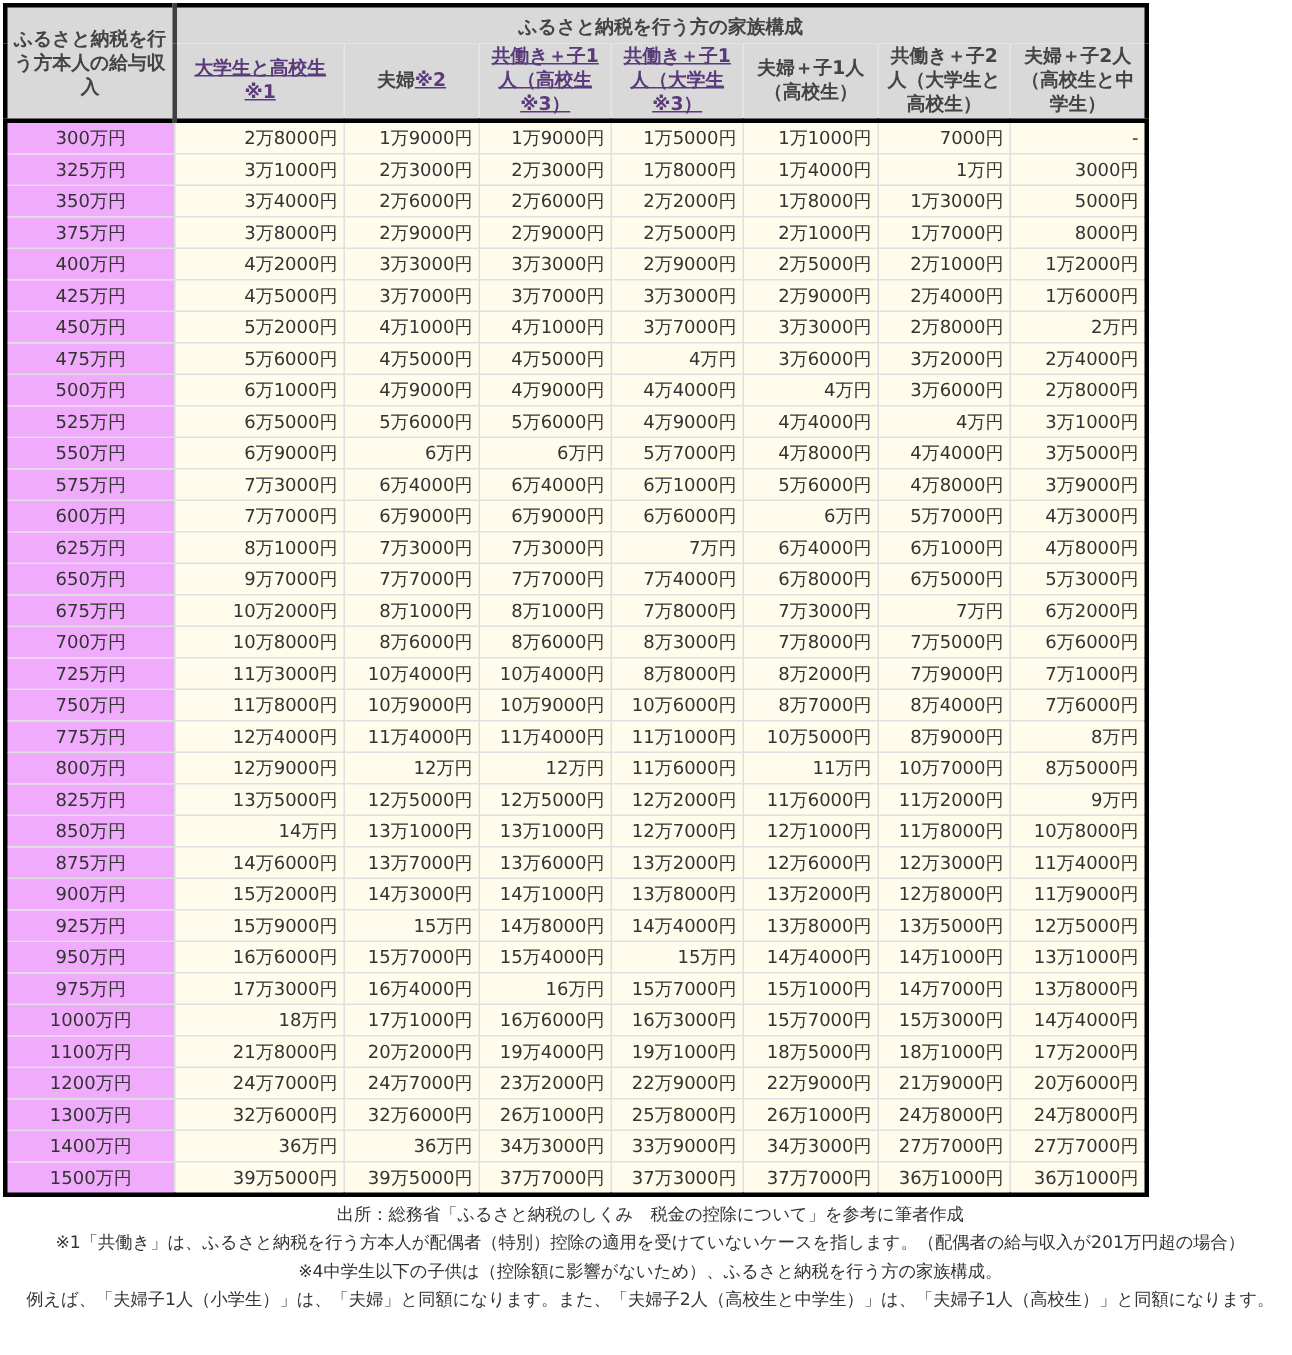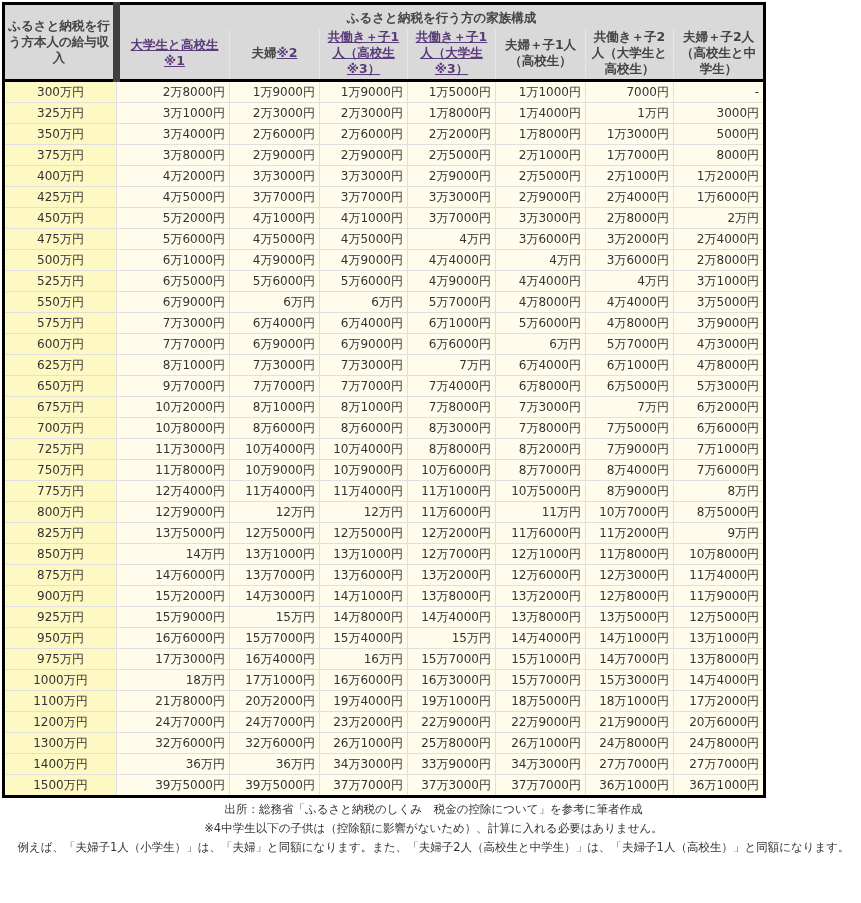--- a/index.html
+++ b/index.html
@@ -2,25 +2,25 @@
 <html><head>
 <meta charset="utf-8">
 <style>
   html, body { margin: 0; padding: 0; background: #ffffff; }
   body { width: 861px; height: 903px; overflow: hidden; font-family: "DejaVu Sans", "Liberation Sans", sans-serif; color: #333; }
   .wrap { position: relative; padding: 2px 0 0 2px; }
   table.tax { border-collapse: collapse; border: 3px solid #000; width: 761px; table-layout: fixed; font-size: 12px; }
   table.tax th { background: #d9d9d9; color: #444; font-weight: bold; font-size: 12.5px; line-height: 16px; padding: 0 2px; border-left: 1px solid #e6e6e6; vertical-align: middle; text-align: center; }
   table.tax thead tr.sub th { padding-bottom: 2px; }
   table.tax thead { border-bottom: 3px solid #000; }
-  table.tax th.income-head { border-right: 7px solid #404040; }
+  table.tax th.income-head { border-right: 3px solid #404040; }
   table.tax th.super { height: 22px; padding-top: 2px; }
   table.tax th a { color: #5a3a7a; text-decoration: underline; }
   table.tax td { height: 20px; padding: 0 4px; font-size: 12px; color: #333; border: 1px solid #e0e0e0; background: #fffcec; text-align: right; white-space: nowrap; }
-  table.tax td.inc { background: #fef9c3; text-align: center; }
+  table.tax td.inc { background: #f0abfc; text-align: center; }
   .notes { margin-top: 2px; font-size: 11.5px; line-height: 19px; color: #333; padding-left: 4px; white-space: nowrap; }
   .notes div { height: 19px; text-align: center; }
 </style>
 </head>
 <body>
 
 <div class="wrap">
   <table class="tax">
     <colgroup>
       <col style="width:113px">
@@ -388,16 +388,17 @@
           <td>37万3000円</td>
           <td>37万7000円</td>
           <td>36万1000円</td>
           <td>36万1000円</td>
         </tr>
       </tbody>
   </table>
 
   <div class="notes" id="notes">
       <div>出所：総務省「ふるさと納税のしくみ　税金の控除について」を参考に筆者作成</div>
-      <div>※4中学生以下の子供は（控除額に影響がないため）、計算に入れる必要はありません。</div>
+      <div>※1「共働き」は、ふるさと納税を行う方本人が配偶者（特別）控除の適用を受けていないケースを指します。（配偶者の給与収入が201万円超の場合）</div>
+      <div>※4中学生以下の子供は（控除額に影響がないため）、ふるさと納税を行う方の家族構成。</div>
       <div>例えば、「夫婦子1人（小学生）」は、「夫婦」と同額になります。また、「夫婦子2人（高校生と中学生）」は、「夫婦子1人（高校生）」と同額になります。</div>
     </div>
 </div>
 
 </body></html>

